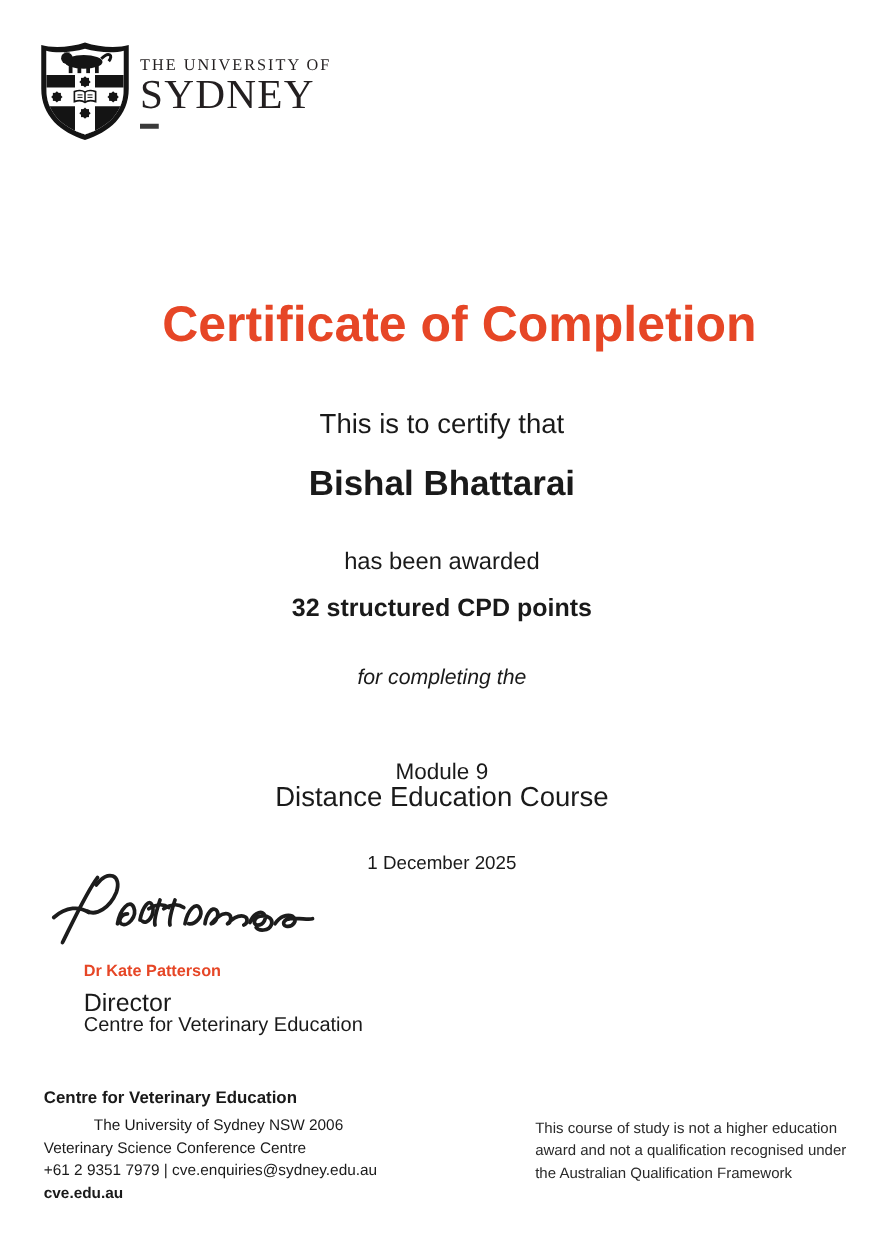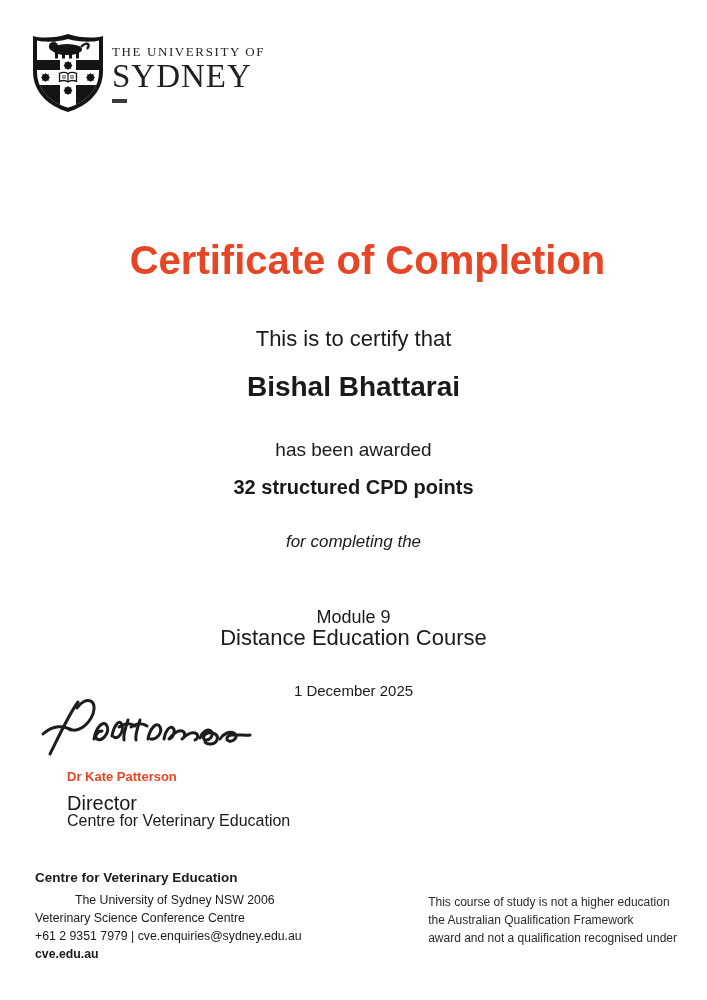--- a/index.html
+++ b/index.html
@@ -157,17 +157,17 @@
   <div class="sig-org">Centre for Veterinary Education</div>
 
   <div class="footer-org">Centre for Veterinary Education</div>
   <div class="footer-l1">The University of Sydney NSW 2006</div>
   <div class="footer-l2">Veterinary Science Conference Centre</div>
   <div class="footer-l3">+61 2 9351 7979 | cve.enquiries@sydney.edu.au</div>
   <div class="footer-web">cve.edu.au</div>
 
   <div class="disclaimer">
     <div>This course of study is not a higher education</div>
+    <div>award and not a qualification recognised under</div>
     <div>the Australian Qualification Framework</div>
-    <div>award and not a qualification recognised under</div>
   </div>
 
 </div>
 
 </body></html>

